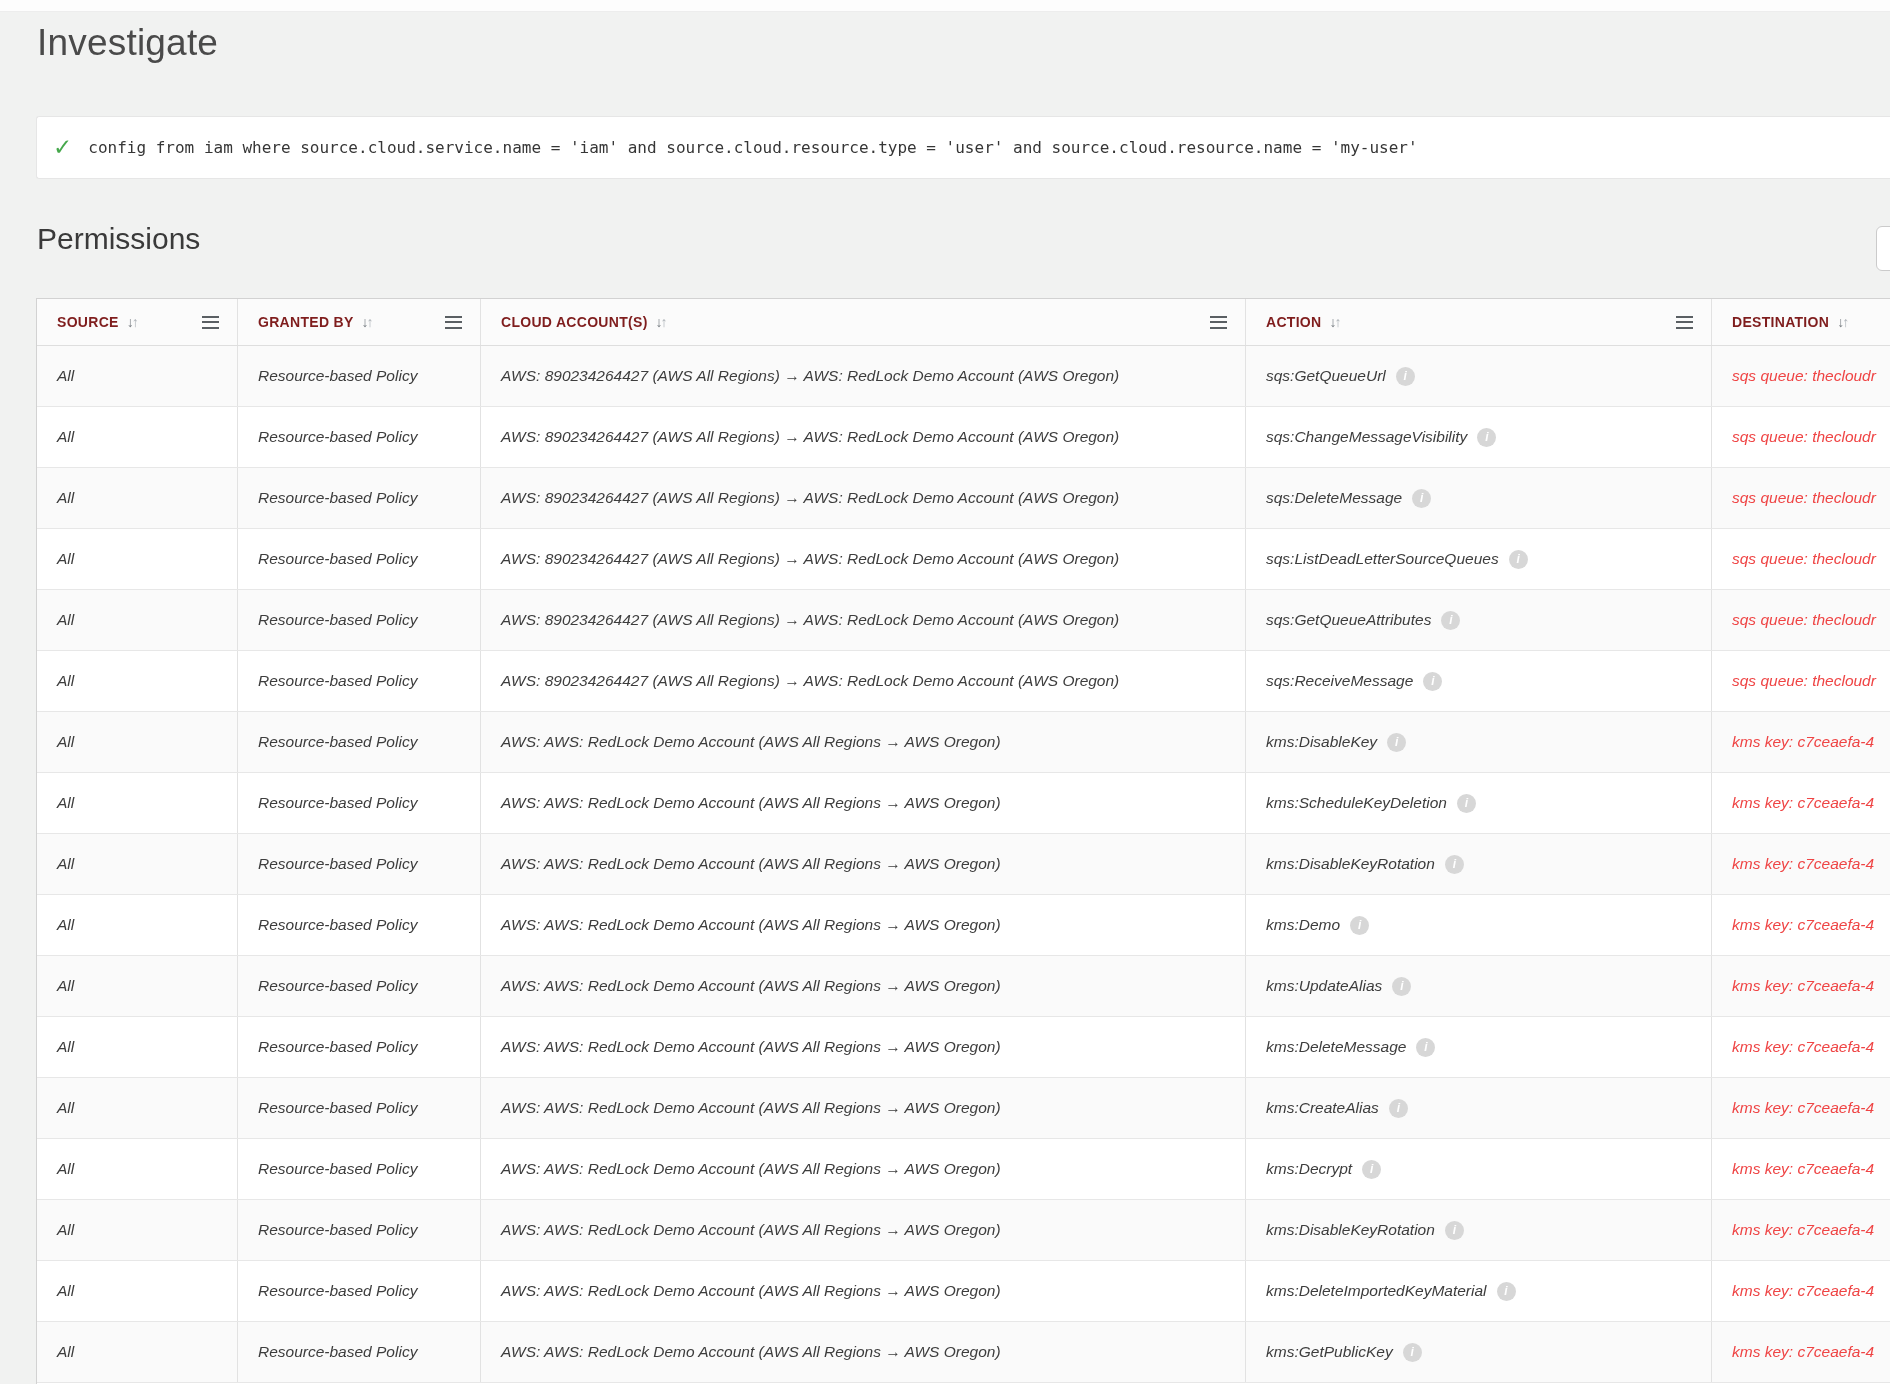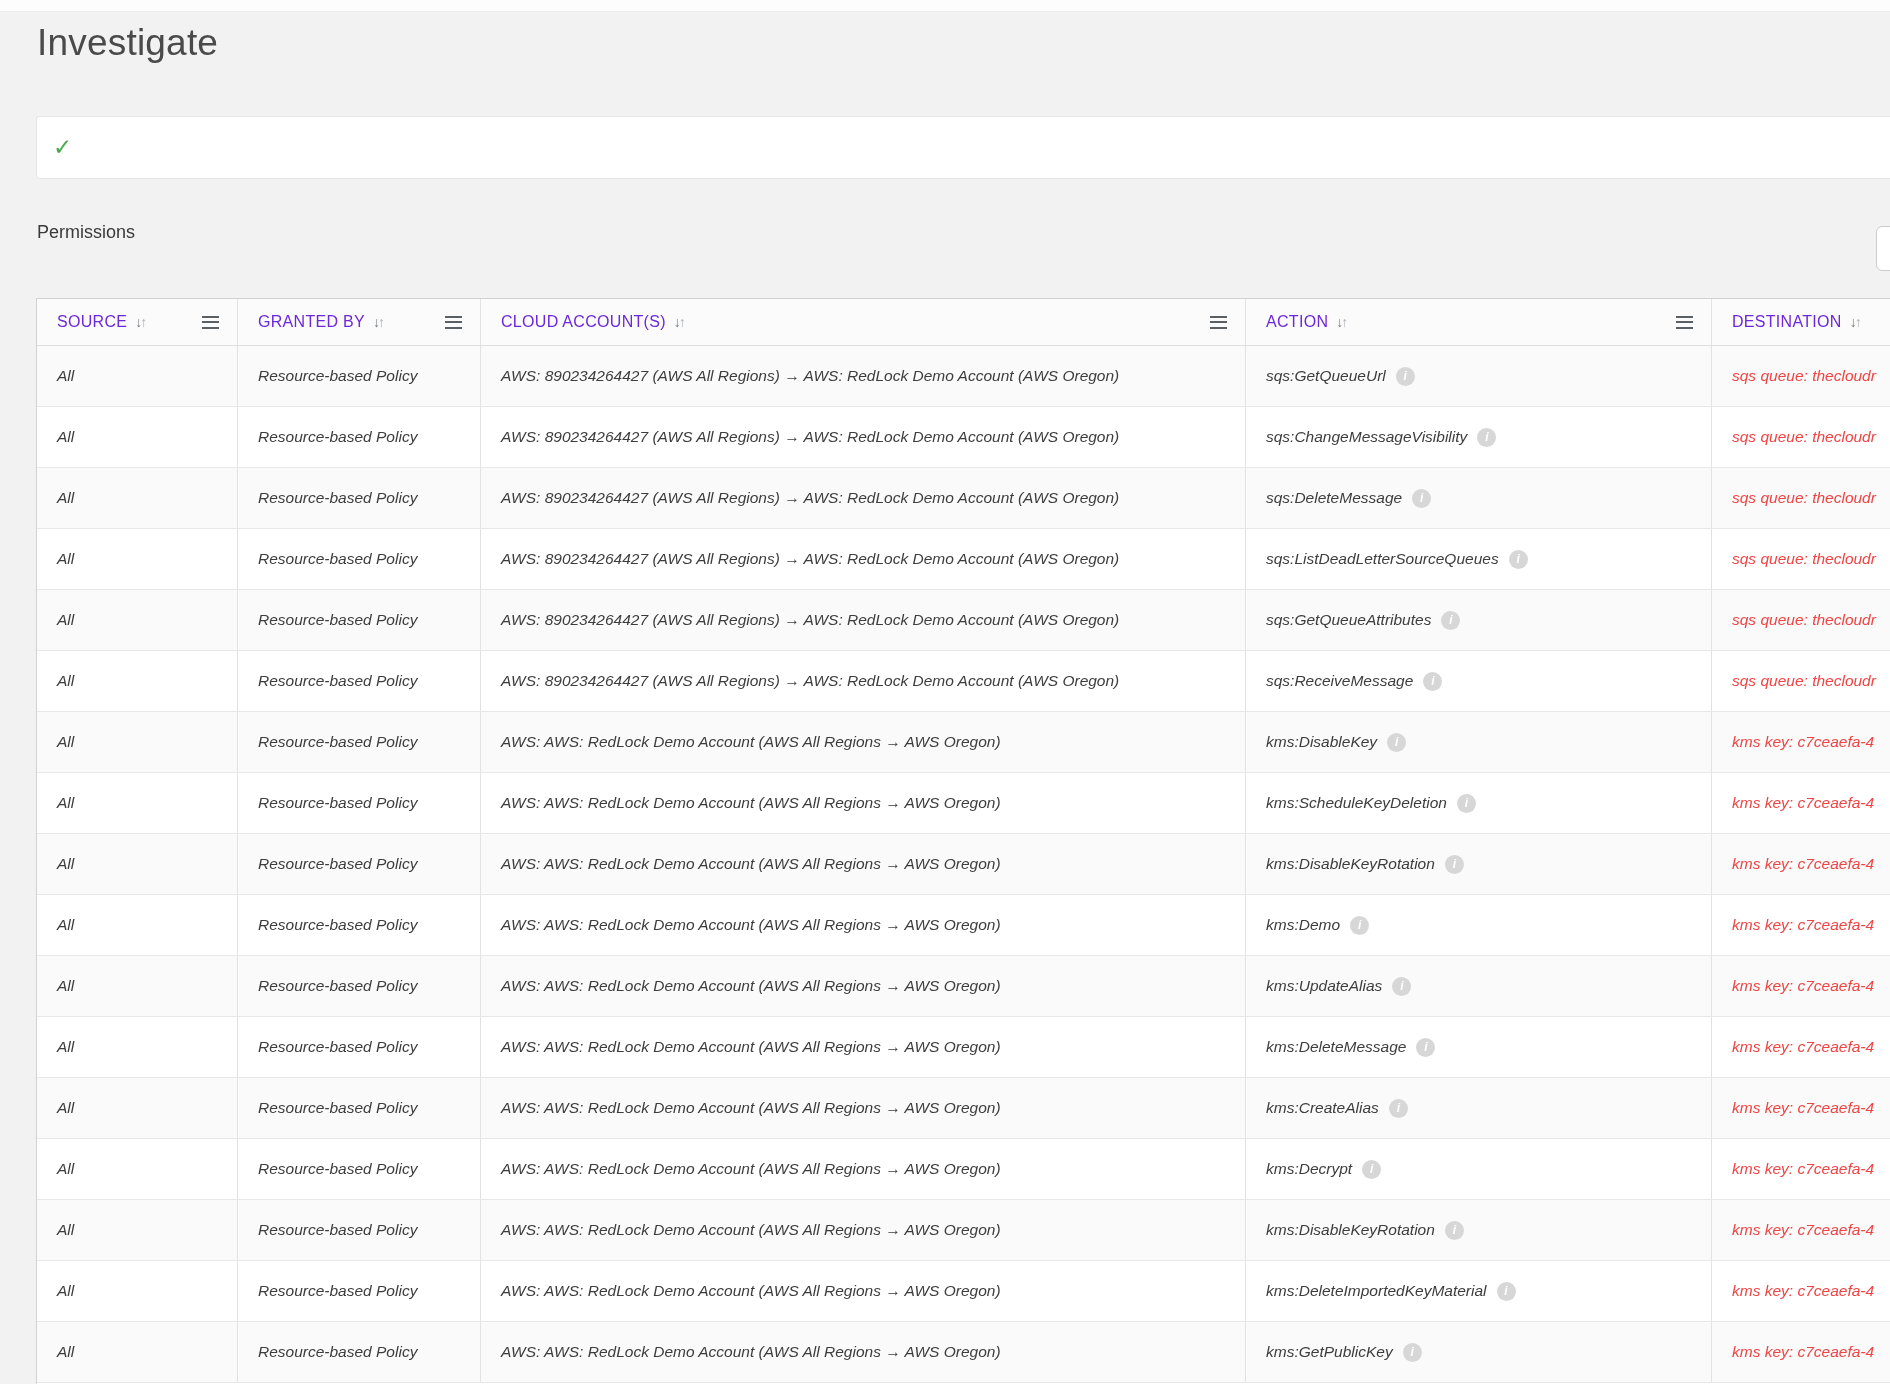--- a/index.html
+++ b/index.html
@@ -26,21 +26,21 @@
   }
   .check-icon {
     color:#46a84c; font-size:23px; line-height:1; flex:0 0 auto;
   }
   .query-text {
     font-family:"DejaVu Sans Mono", monospace;
     font-size:16px; color:#363636; white-space:nowrap;
   }
   .section-title {
     position:absolute; top:222px; left:37px;
-    font-size:18px; font-weight:400; color:#3a3a3a;
+    font-size:30px; font-weight:400; color:#3a3a3a;
   }
   .corner-button {
     position:absolute; top:226px; left:1876px; width:60px; height:45px;
     background:#ffffff; border:1px solid #cbcbcb; border-radius:6px;
   }
 
   
   .ptable {
     position:absolute; top:298px; left:36px; width:1854px;
     background:#fff;
@@ -52,21 +52,21 @@
   }
   .thead { height:47px; background:#fbfbfb; border-bottom:1px solid #dedede; }
   .th {
     display:flex; align-items:center; justify-content:space-between;
     padding:0 18px 0 20px; border-right:1px solid #e2e2e2;
     min-width:0; overflow:hidden;
   }
   .th:last-child { border-right:none; }
   .th-label-group { display:flex; align-items:center; gap:8px; white-space:nowrap; }
   .th-label {
-    font-size:16px; font-weight:400; color:#6d28d9; letter-spacing:0.3px;
+    font-size:14px; font-weight:700; color:#7f1d1d; letter-spacing:0.3px;
     text-transform:uppercase;
   }
   .sort-icons { font-size:14px; white-space:nowrap; }
   .sort-icons .dn { color:#787e83; }
   .sort-icons .up { color:#adb2b7; margin-left:-2px; }
   .menu-icon {
     width:17px; height:13px; flex:0 0 auto;
     border-top:2px solid #5a5f63; border-bottom:2px solid #5a5f63; position:relative;
   }
   .menu-icon::after {
@@ -92,20 +92,21 @@
 </style>
 </head>
 <body>
 
 <div class="top-strip"></div>
 
 <h1 class="page-title">Investigate</h1>
 
 <div class="query-bar">
   <span class="check-icon">✓</span>
+  <span class="query-text">config from iam where source.cloud.service.name = 'iam' and source.cloud.resource.type = 'user' and source.cloud.resource.name = 'my-user'</span>
 </div>
 
 <h2 class="section-title">Permissions</h2>
 
 <div class="corner-button"></div>
 
 <div class="ptable">
   <div class="thead">
     <div class="th">
       <span class="th-label-group">

